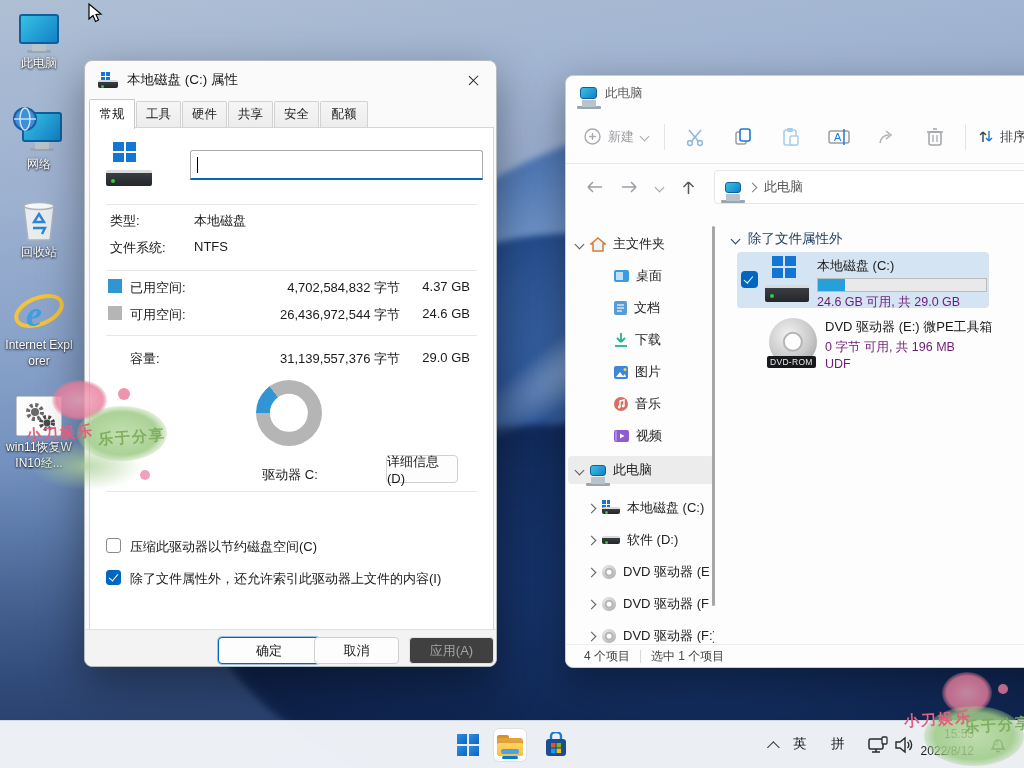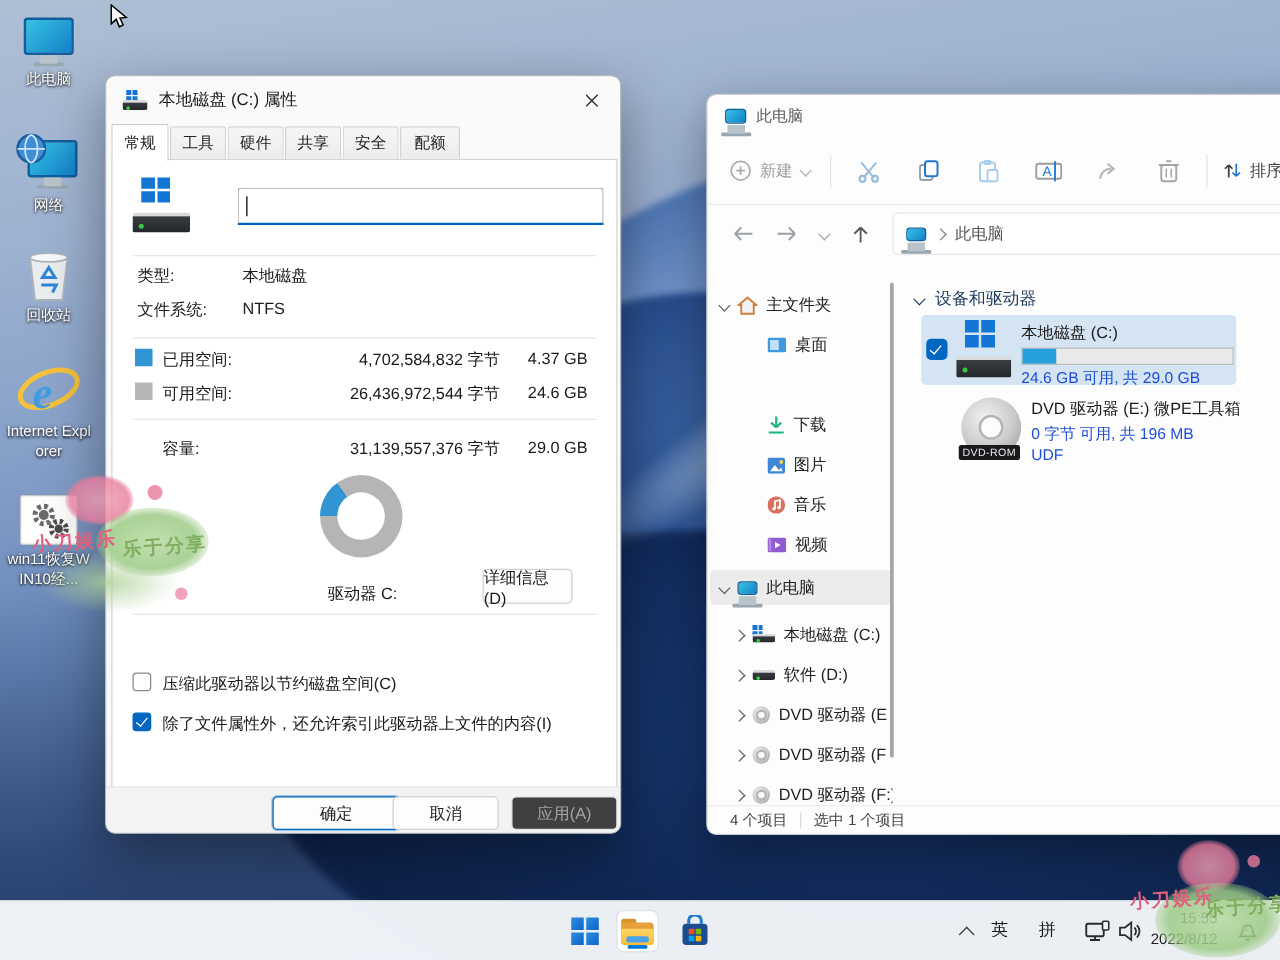--- a/index.html
+++ b/index.html
@@ -45,21 +45,21 @@
   .chev { width:7px; height:7px; border-right:1.4px solid #5a5a5a; border-bottom:1.4px solid #5a5a5a; display:inline-block; }
   .chev.down { transform:rotate(45deg); }
   .chev.right { transform:rotate(-45deg); }
   .sbar { position:absolute; left:146px; top:16px; width:3px; height:380px; background:#a6a6a6; border-radius:2px; }
   .content { position:absolute; left:158px; top:0; right:0; bottom:0; }
   .sec-head { position:absolute; left:8px; top:20px; display:flex; gap:9px; align-items:center; font-size:13.5px; color:#1b3a5c; }
   .drive-item { position:absolute; display:flex; }
   .dsel { background:#d5e4f3; border-radius:4px; }
   .pbar { width:170px; height:14px; background:#e9e9e9; border:1px solid #bcbcbc; margin-top:3px; }
   .pfill { height:100%; background:#26a0da; }
-  .ginfo { color:#1d4ed8; font-size:12.5px; margin-top:3px; }
+  .ginfo { color:#701a75; font-size:12.5px; margin-top:3px; }
   .ex-status { position:absolute; left:0; bottom:0; right:0; height:23px; border-top:1px solid #eceef0; display:flex; align-items:center; gap:10px; padding-left:18px; font-size:12px; color:#444; }
   .st-div { width:1px; height:13px; background:#d7d9dc; }
 
   
   .winflag { display:grid; grid-template-columns:1fr 1fr; grid-template-rows:1fr 1fr; gap:2px; }
   .winflag span { background:#1376d4; }
   .slab { background:linear-gradient(#3a3d42,#23262a); border-radius:2px; position:relative; border-top:3px solid #d8dadd; }
   .slab i { position:absolute; left:5px; top:45%; width:4px; height:4px; border-radius:50%; background:#35c93c; }
   .dvd { border-radius:50%; background:radial-gradient(circle at 40% 35%,#f2f2f2,#c9c9c9 55%,#9e9e9e 90%); position:relative; }
   .dvd:after { content:""; position:absolute; left:50%; top:50%; transform:translate(-50%,-50%); width:34%; height:34%; border-radius:50%; background:#fdfdfd; border:2px solid #b5b5b5; }
@@ -268,20 +268,30 @@
       </div>
 
       <div class="srow" style="top:52px;left:48px;">
         <svg width="15" height="12">
             <rect x="0" y="0" width="15" height="12" rx="2" fill="#3e9ae0"></rect>
             <rect x="2" y="2" width="7" height="8" fill="#bfe0f8"></rect>
           </svg>
         <span>桌面</span>
 
       </div>
+      <div class="srow" style="top:84px;left:48px;">
+        <svg width="13" height="14">
+            <rect x="0" y="0" width="13" height="14" rx="2" fill="#5b9bd5"></rect>
+            <line x1="3" y1="4" x2="10" y2="4" stroke="#eaf3fb" stroke-width="1.3"></line>
+            <line x1="3" y1="7" x2="10" y2="7" stroke="#eaf3fb" stroke-width="1.3"></line>
+            <line x1="3" y1="10" x2="8" y2="10" stroke="#eaf3fb" stroke-width="1.3"></line>
+          </svg>
+        <span>文档</span>
+
+      </div>
       <div class="srow" style="top:116px;left:48px;">
         <svg width="14" height="14">
             <path d="M7 0 V9 M7 9 l-4 -4 M7 9 l4 -4" fill="none" stroke="#1db58a" stroke-width="1.8"></path>
             <line x1="1" y1="13" x2="13" y2="13" stroke="#1db58a" stroke-width="1.8"></line>
           </svg>
         <span>下载</span>
 
       </div>
       <div class="srow" style="top:148px;left:48px;">
         <svg width="14" height="13">
@@ -354,21 +364,21 @@
         <span class="chev right"></span>
         <div class="dvd" style="width:14px;height:14px;"></div>
         <span style="white-space:nowrap;">DVD 驱动器 (F:)</span>
       </div>
     </div>
     <div class="sbar"></div>
 
     <div class="content">
       <div class="sec-head">
         <span class="chev down" style="border-color:#1b3a5c;"></span>
-        <span>设备和驱动器</span>
+        <span>除了文件属性外</span>
       </div>
 
       <div class="drive-item dsel" style="left:13px;top:42px;width:252px;height:56px;">
         <div class="abs" style="left:4px;top:19px;width:17px;height:17px;background:#0067c0;border-radius:4px;">
           <div style="position:absolute;left:5px;top:2.5px;width:4.5px;height:9px;border-right:1.7px solid #fff;border-bottom:1.7px solid #fff;transform:rotate(40deg);"></div>
         </div>
         <div class="abs" style="left:28px;top:4px;width:44px;height:48px;">
           <div class="winflag" style="position:absolute;left:7px;top:0;width:24px;height:22px;">
               <span></span>
               <span></span>

